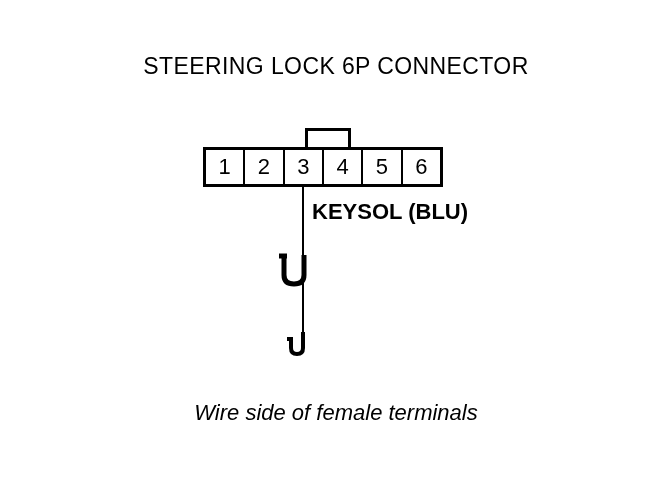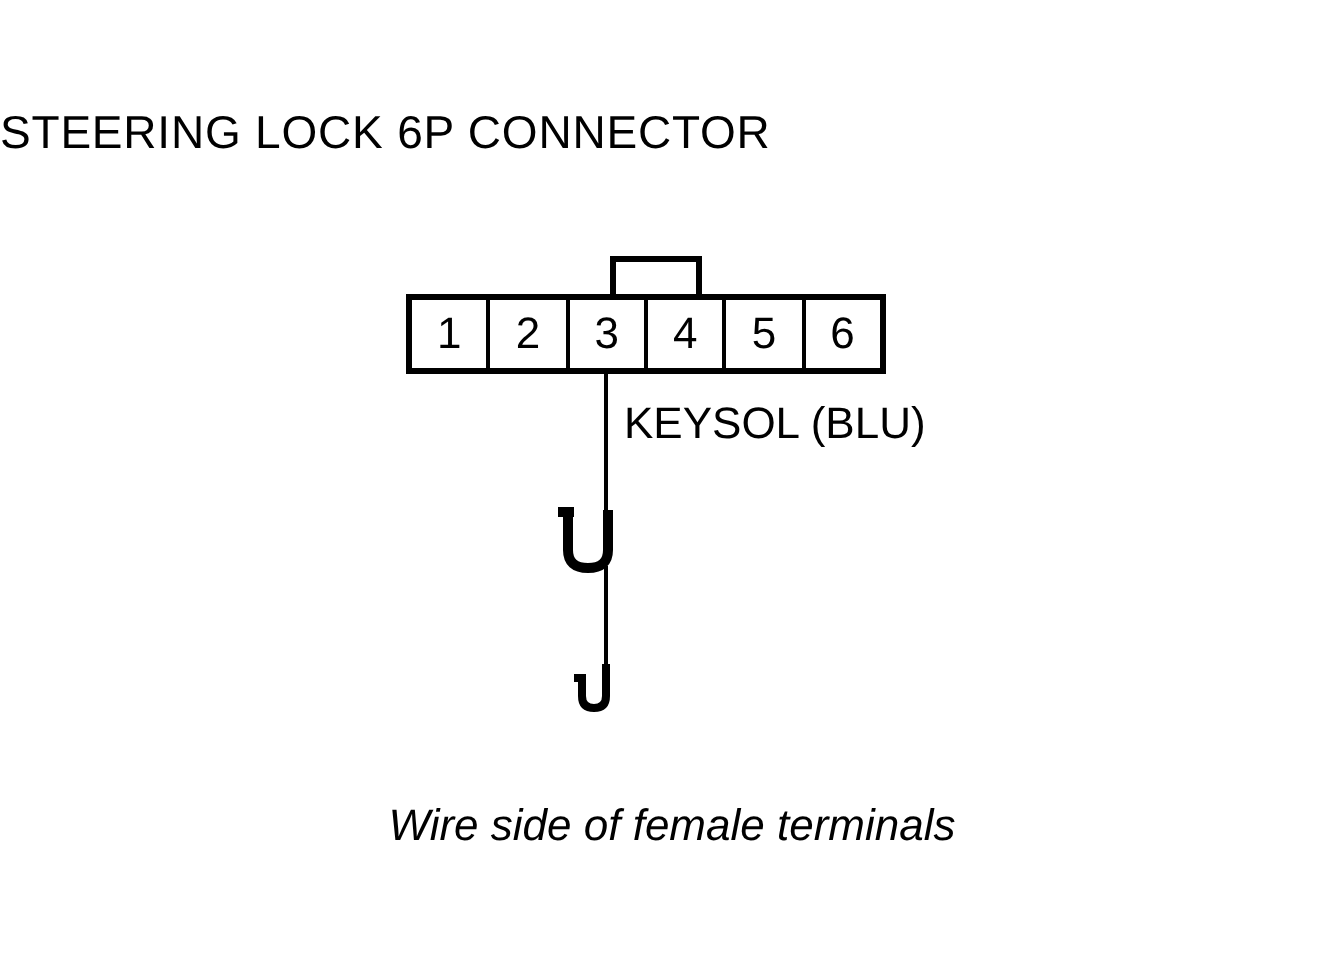--- a/index.html
+++ b/index.html
@@ -21,21 +21,21 @@
     height: 480px;
     background: #ffffff;
   }
 
   
   .title-text {
     position: absolute;
     left: 0;
     top: 52px;
     width: 672px;
-    text-align: left;
+    text-align: center;
     font-size: 23px;
     letter-spacing: 0.4px;
     line-height: 28px;
     white-space: nowrap;
     color: #000000;
   }
 
   
   .connector-body {
     position: absolute;
@@ -97,20 +97,21 @@
 
   
   .wire-label {
     position: absolute;
     left: 312px;
     top: 199px;
     font-size: 22px;
     line-height: 26px;
     white-space: nowrap;
     color: #000000;
+    font-weight: bold;
   }
 
   
   .hook-symbol {
     position: absolute;
   }
   .hook-large { left: 276px; top: 249px; }
   .hook-small { left: 284px; top: 328px; }
 
   

